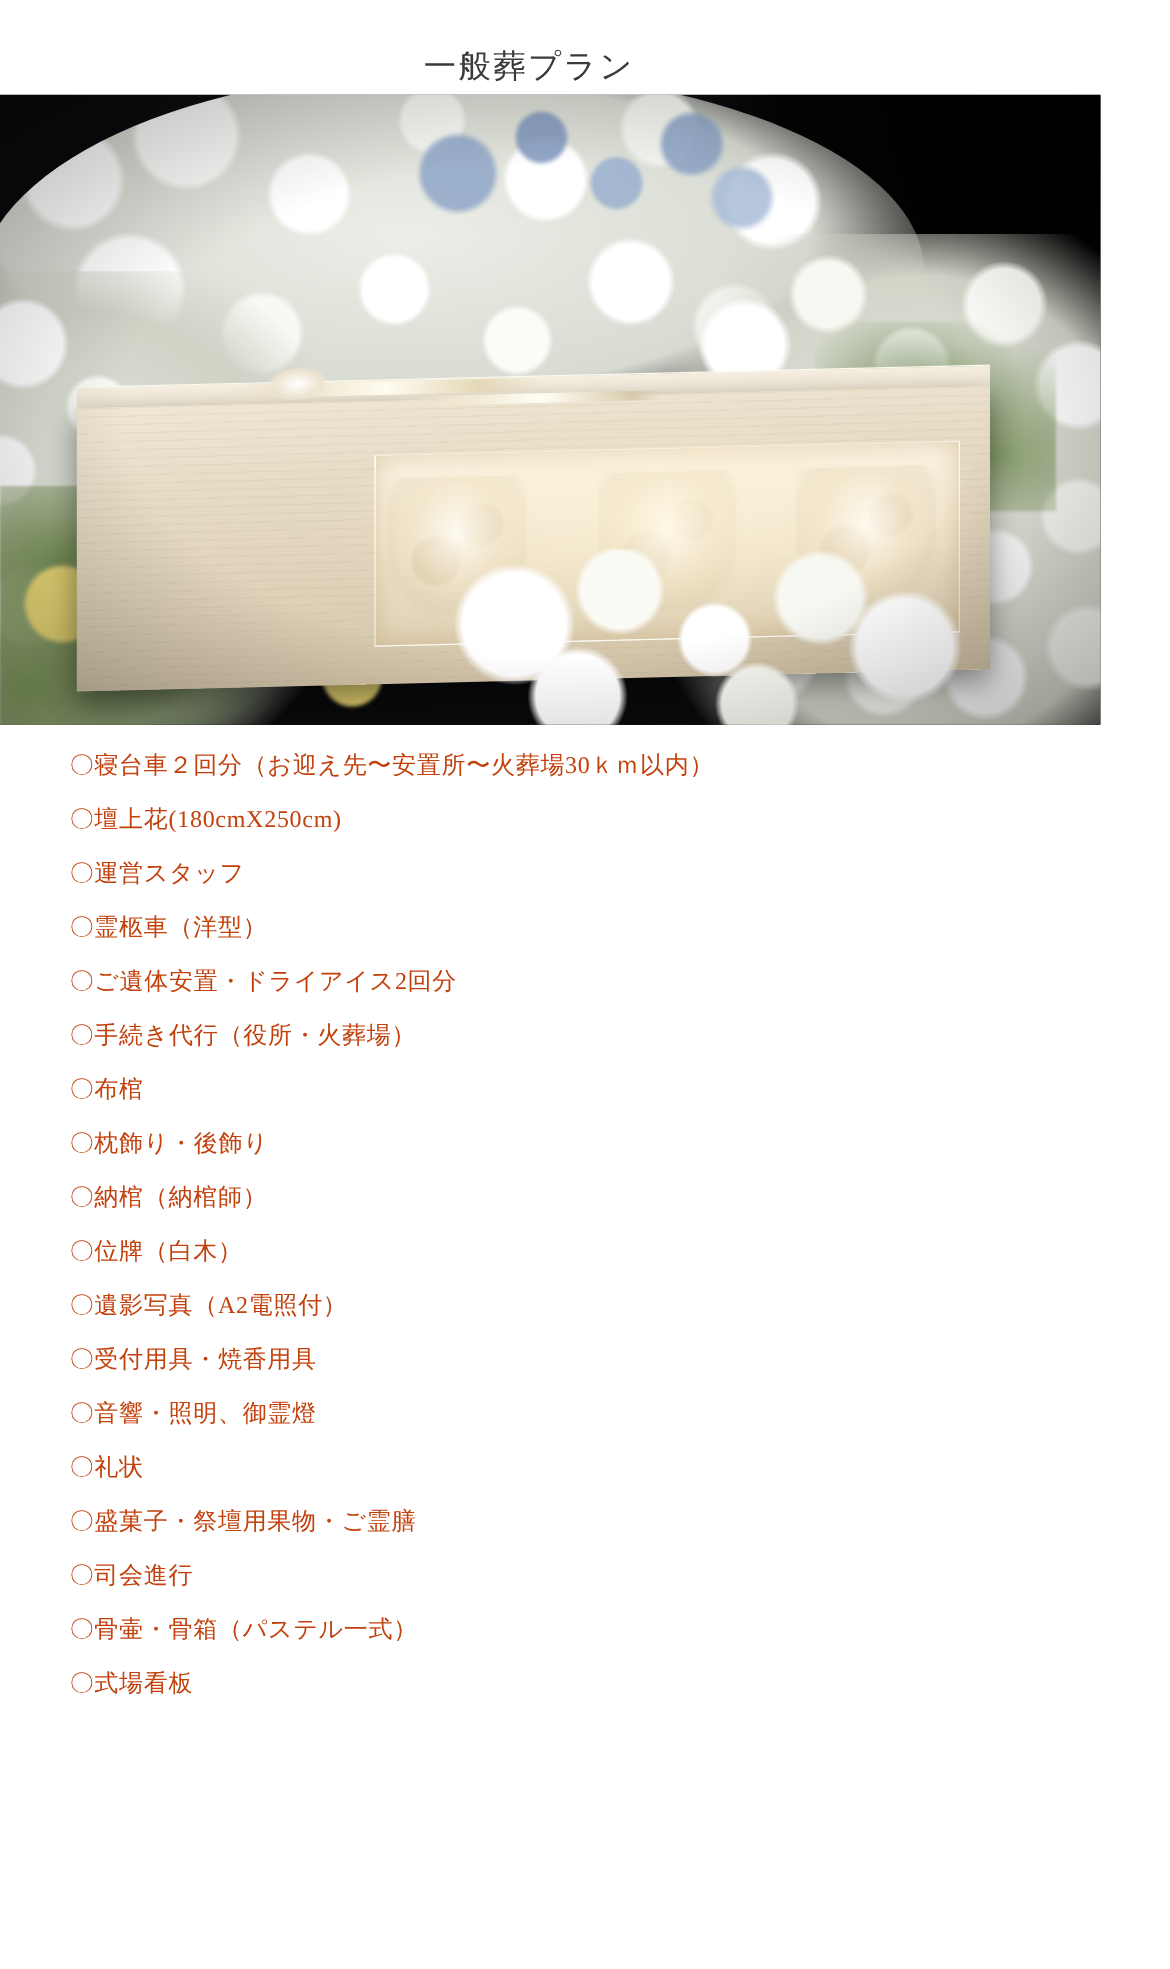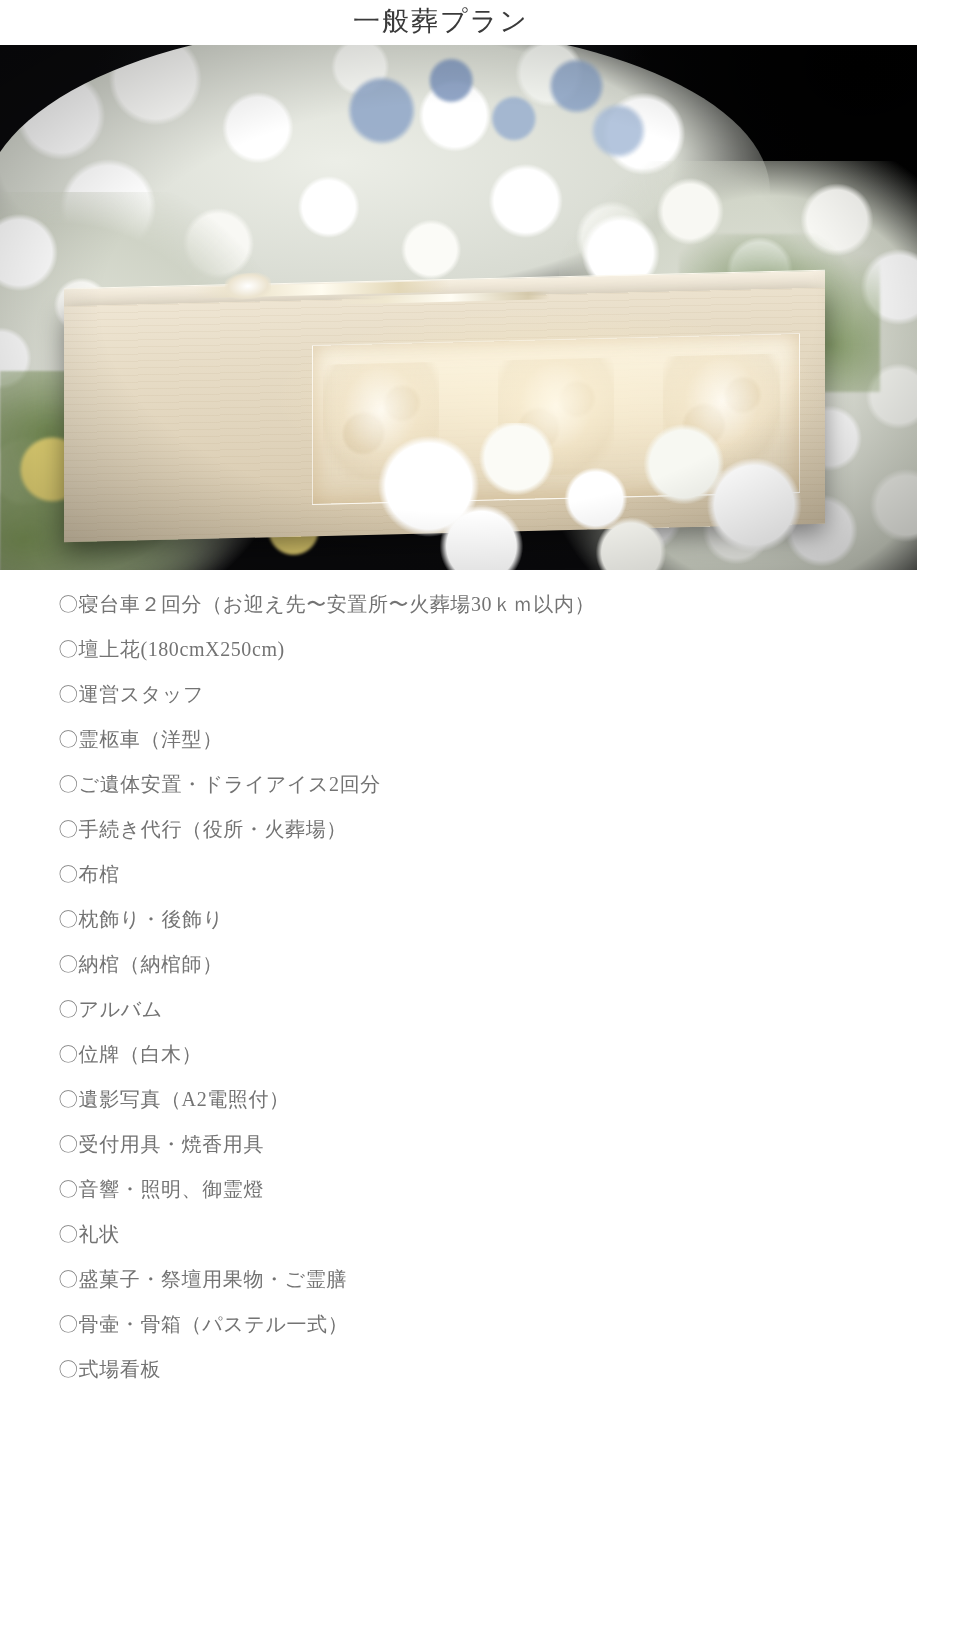--- a/index.html
+++ b/index.html
@@ -11,20 +11,21 @@
     width: 975px;
     min-height: 1641px;
     font-family: "Liberation Serif", "DejaVu Serif", serif;
     color: #333333;
     position: relative;
     overflow: hidden;
   }
   .page {
     width: 882px;
     position: relative;
+    margin-top: 34px;
   }
   .page-title {
     text-align: center;
     font-size: 27px;
     line-height: 1;
     font-weight: normal;
     color: #3a3a3a;
     letter-spacing: 2px;
     margin: 0;
     padding: 8px 0 10px 0;
@@ -308,21 +309,21 @@
   .plan-list {
     list-style: none;
     margin: 0;
     padding: 24px 0 10px 0;
   }
   .plan-list li {
     font-size: 20px;
     line-height: 1.0;
     padding: 0 0 0 58px;
     margin: 0 0 25px 0;
-    color: #737373;
+    color: #c2410c;
     letter-spacing: .6px;
     font-family: "Liberation Serif", "DejaVu Serif", serif;
     white-space: nowrap;
   }
   .plan-list li.accent {
     color: #c0504d;
   }
 </style>
 </head>
 <body>
@@ -361,24 +362,24 @@
   <ul class="plan-list">
     <li>〇寝台車２回分（お迎え先〜安置所〜火葬場30ｋｍ以内）</li>
     <li>〇壇上花(180cmX250cm)</li>
     <li>〇運営スタッフ</li>
     <li>〇霊柩車（洋型）</li>
     <li>〇ご遺体安置・ドライアイス2回分</li>
     <li>〇手続き代行（役所・火葬場）</li>
     <li>〇布棺</li>
     <li>〇枕飾り・後飾り</li>
     <li>〇納棺（納棺師）</li>
-    <li>〇アルバム</li>
     <li>〇位牌（白木）</li>
     <li>〇遺影写真（A2電照付）</li>
     <li>〇受付用具・焼香用具</li>
     <li>〇音響・照明、御霊燈</li>
     <li>〇礼状</li>
     <li>〇盛菓子・祭壇用果物・ご霊膳</li>
+    <li>〇司会進行</li>
     <li>〇骨壷・骨箱（パステル一式）</li>
     <li>〇式場看板</li>
   </ul>
 
 </div>
 
 </body></html>

